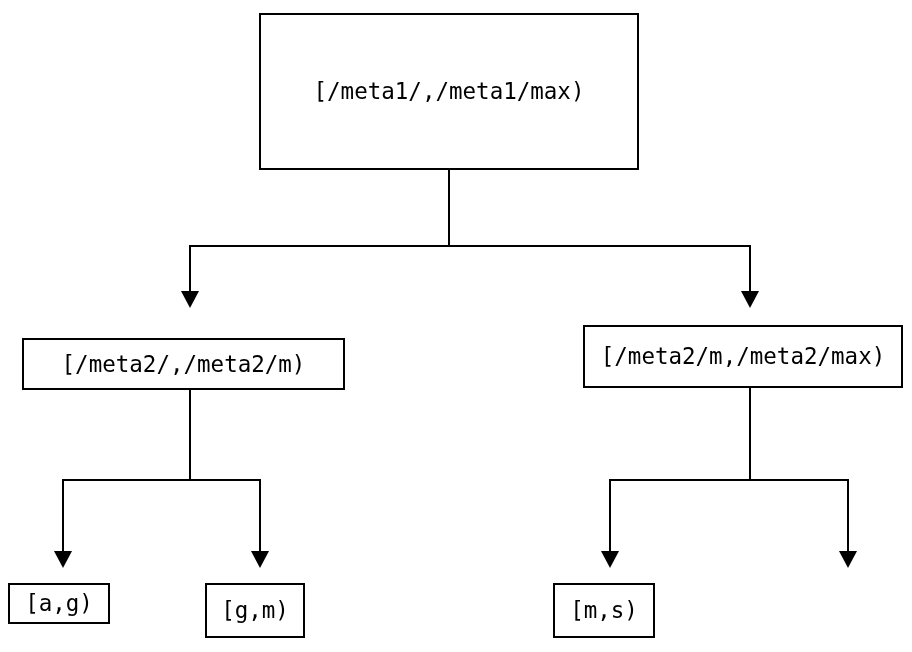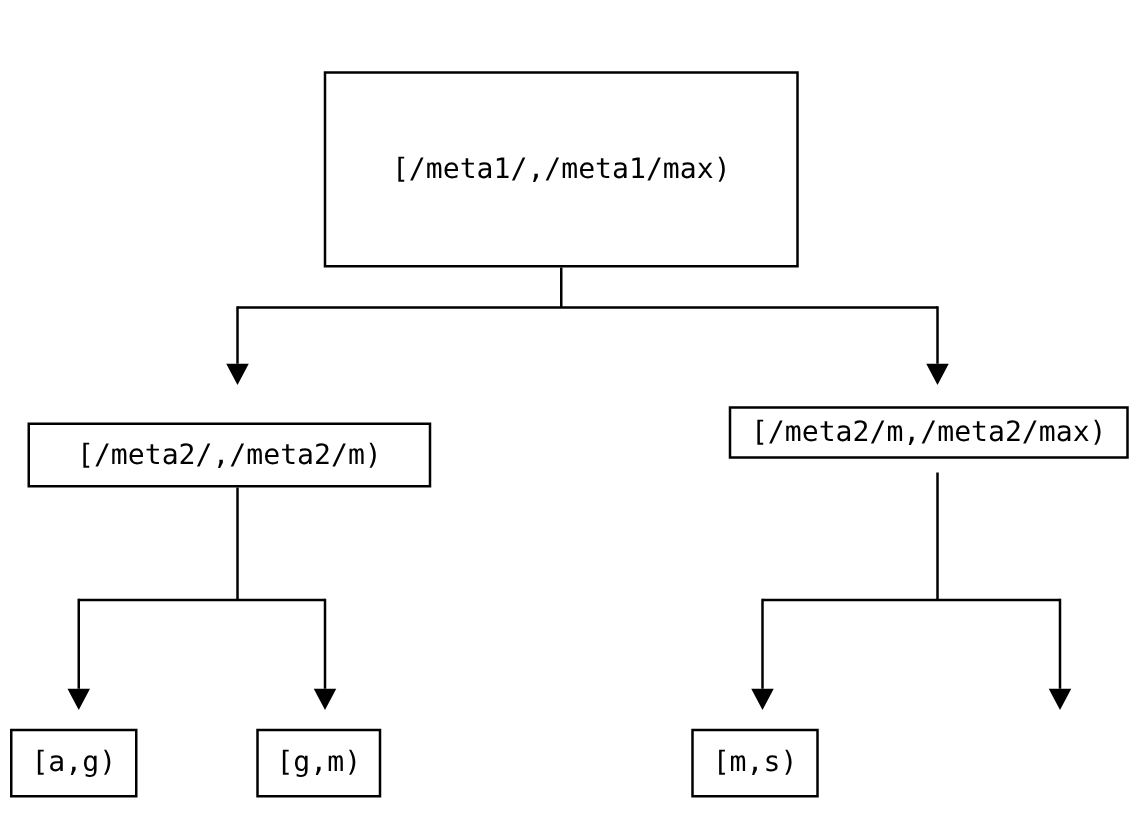--- a/index.html
+++ b/index.html
@@ -28,24 +28,24 @@
     border: 2px solid #000000;
     background: #ffffff;
     color: #000000;
     display: flex;
     align-items: center;
     justify-content: center;
     font-size: 22.5px;
     line-height: 1;
     white-space: nowrap;
   }
-  .node-root      { left: 259px; top: 13px;  width: 380px; height: 157px; margin-top: 44px; }
+  .node-root      { left: 259px; top: 13px;  width: 380px; height: 157px; }
   .node-mid-left  { left: 22px;  top: 325px; width: 323px; height: 52px; margin-top: 13px; }
-  .node-mid-right { left: 583px; top: 325px; width: 320px; height: 42px; }
-  .node-leaf-1    { left: 8px;   top: 583px; width: 102px; height: 55px; }
+  .node-mid-right { left: 583px; top: 325px; width: 320px; height: 63px; }
+  .node-leaf-1    { left: 8px;   top: 583px; width: 102px; height: 41px; }
   .node-leaf-2    { left: 205px; top: 583px; width: 100px; height: 55px; }
   .node-leaf-3    { left: 553px; top: 583px; width: 102px; height: 55px; text-align: right; }
   .node-leaf-4    { left: 778px; top: 583px; width: 127px; height: 55px; }
 </style>
 </head>
 <body>
 
 <div class="canvas">
 
   <svg class="edges-layer" width="912" height="652" viewBox="0 0 912 652" stroke="#000000" stroke-width="2" fill="none">

